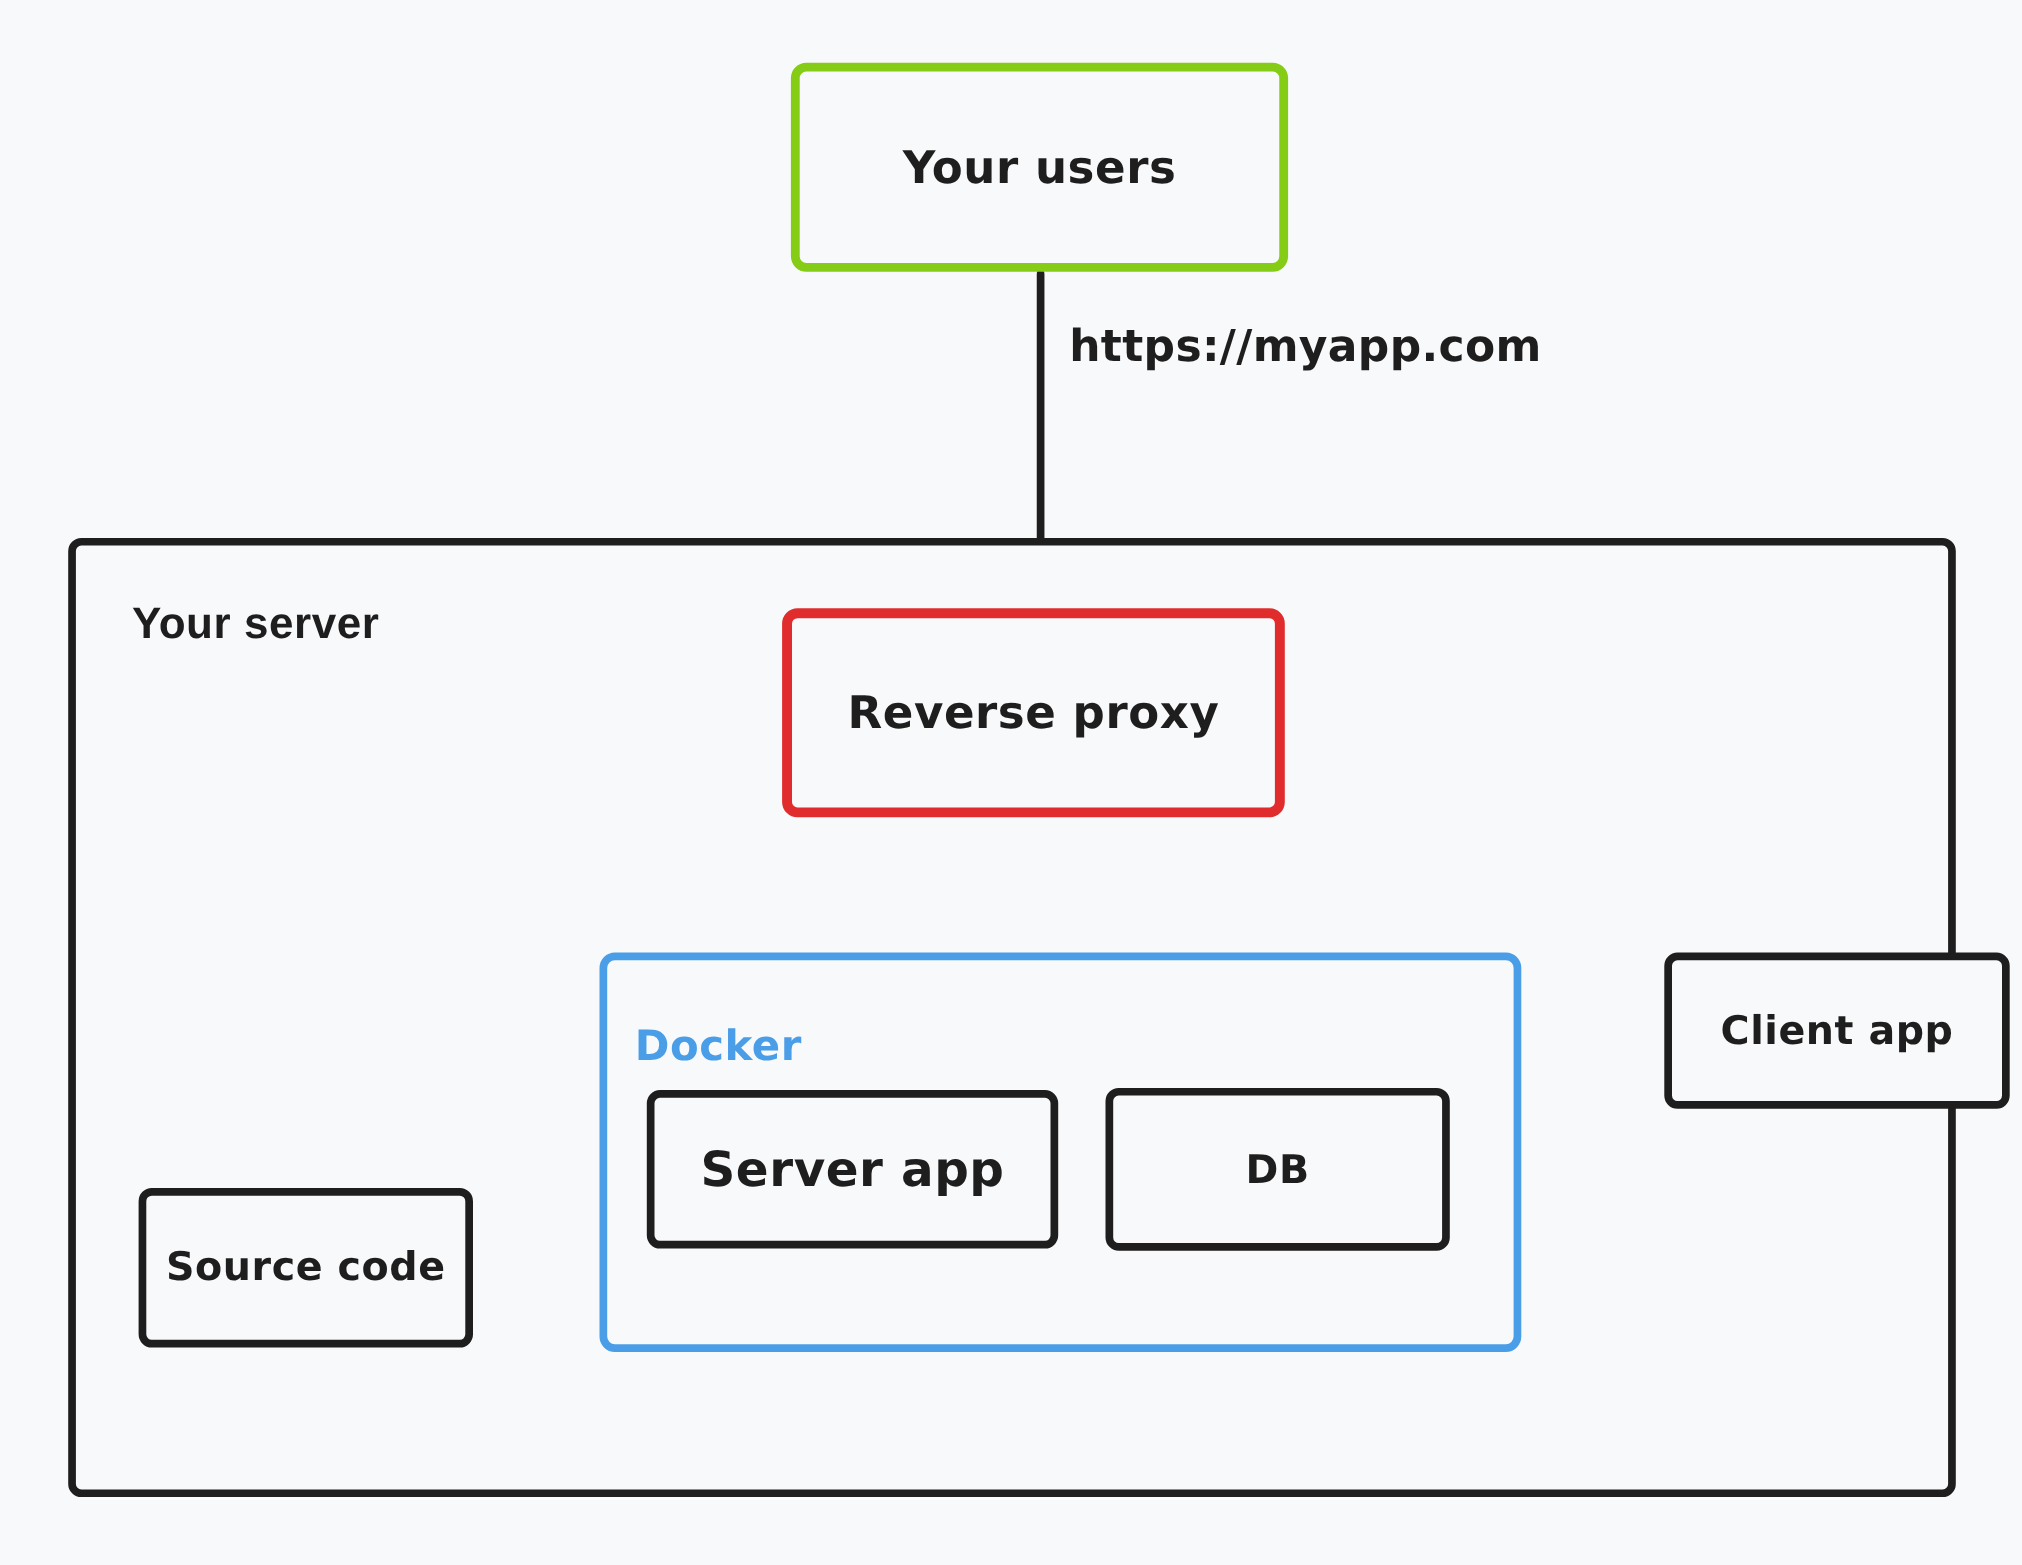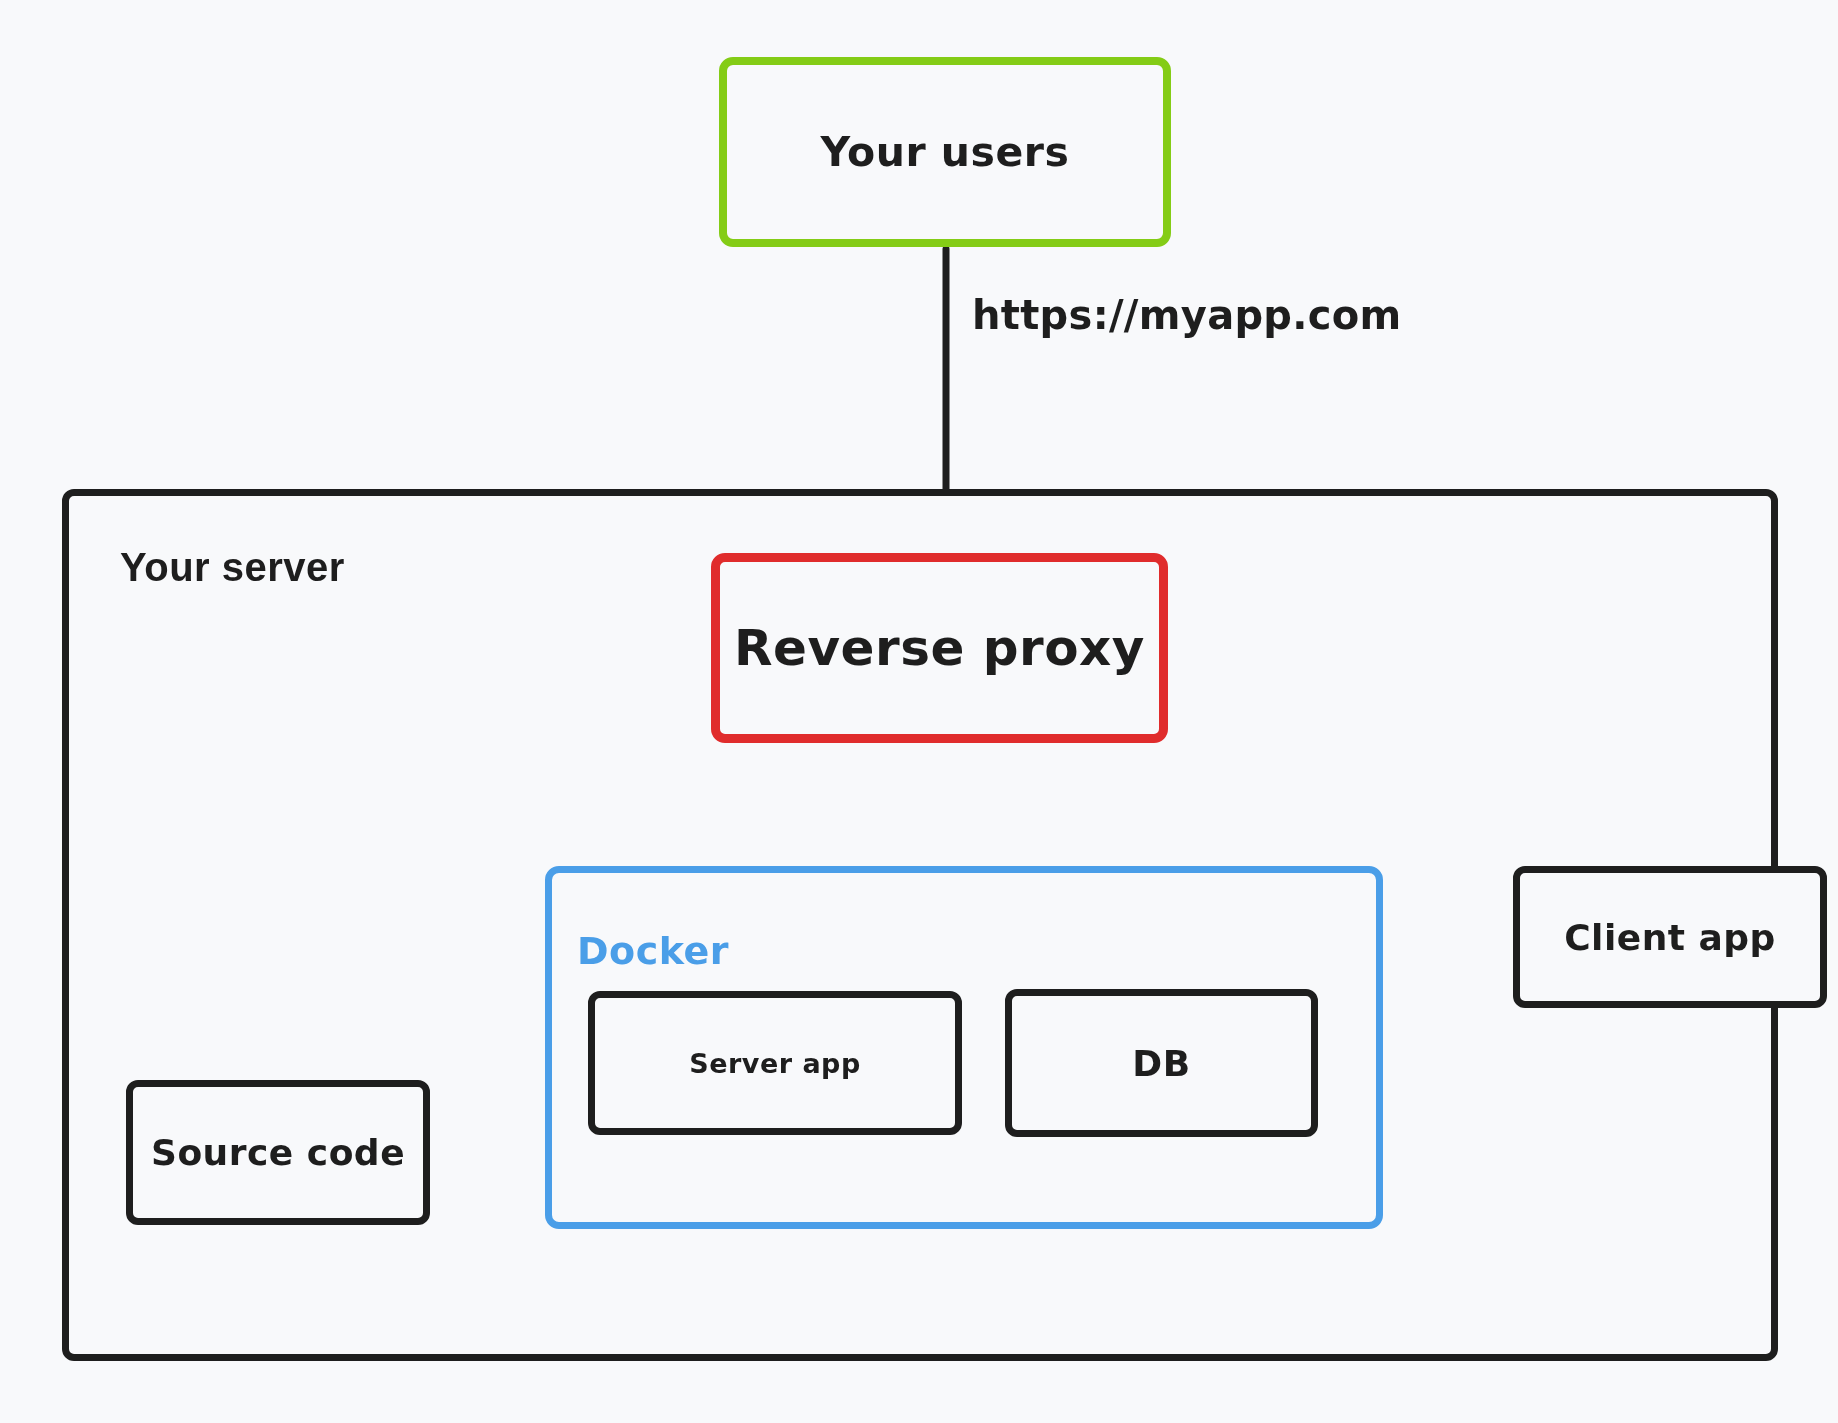--- a/index.html
+++ b/index.html
@@ -52,21 +52,21 @@
     left: 120px; top: 545px;
     font-size: 40px; font-weight: 700; color: #1e1e1e;
     font-family: Liberation Sans, sans-serif;
     letter-spacing: 0.5px;
   }
 
   #proxy-box {
     left: 711px; top: 553px; width: 457px; height: 190px;
     border: 9px solid #e02c2c;
   }
-  #proxy-box .node-label { font-size: 50px; }
+  #proxy-box .node-label { font-size: 41px; }
 
   #docker-box {
     left: 545px; top: 866px; width: 838px; height: 363px;
     border: 7px solid #4a9ee8;
     display: block;
     border-radius: 14px;
   }
   #docker-label {
     position: absolute;
     left: 577px; top: 929px;
@@ -74,21 +74,21 @@
     font-family: "DejaVu Sans", sans-serif;
     letter-spacing: 0.5px;
     text-align: center;
   }
 
   #serverapp-box {
     left: 588px; top: 991px; width: 374px; height: 144px;
     border: 7px solid #1e1e1e;
     border-radius: 12px;
   }
-  #serverapp-box .node-label { font-size: 27px; }
+  #serverapp-box .node-label { font-size: 44px; }
 
   #db-box {
     left: 1005px; top: 989px; width: 313px; height: 148px;
     border: 7px solid #1e1e1e;
     border-radius: 12px;
   }
   #db-box .node-label { font-size: 36px; }
 
   #clientapp-box {
     left: 1513px; top: 866px; width: 314px; height: 142px;

